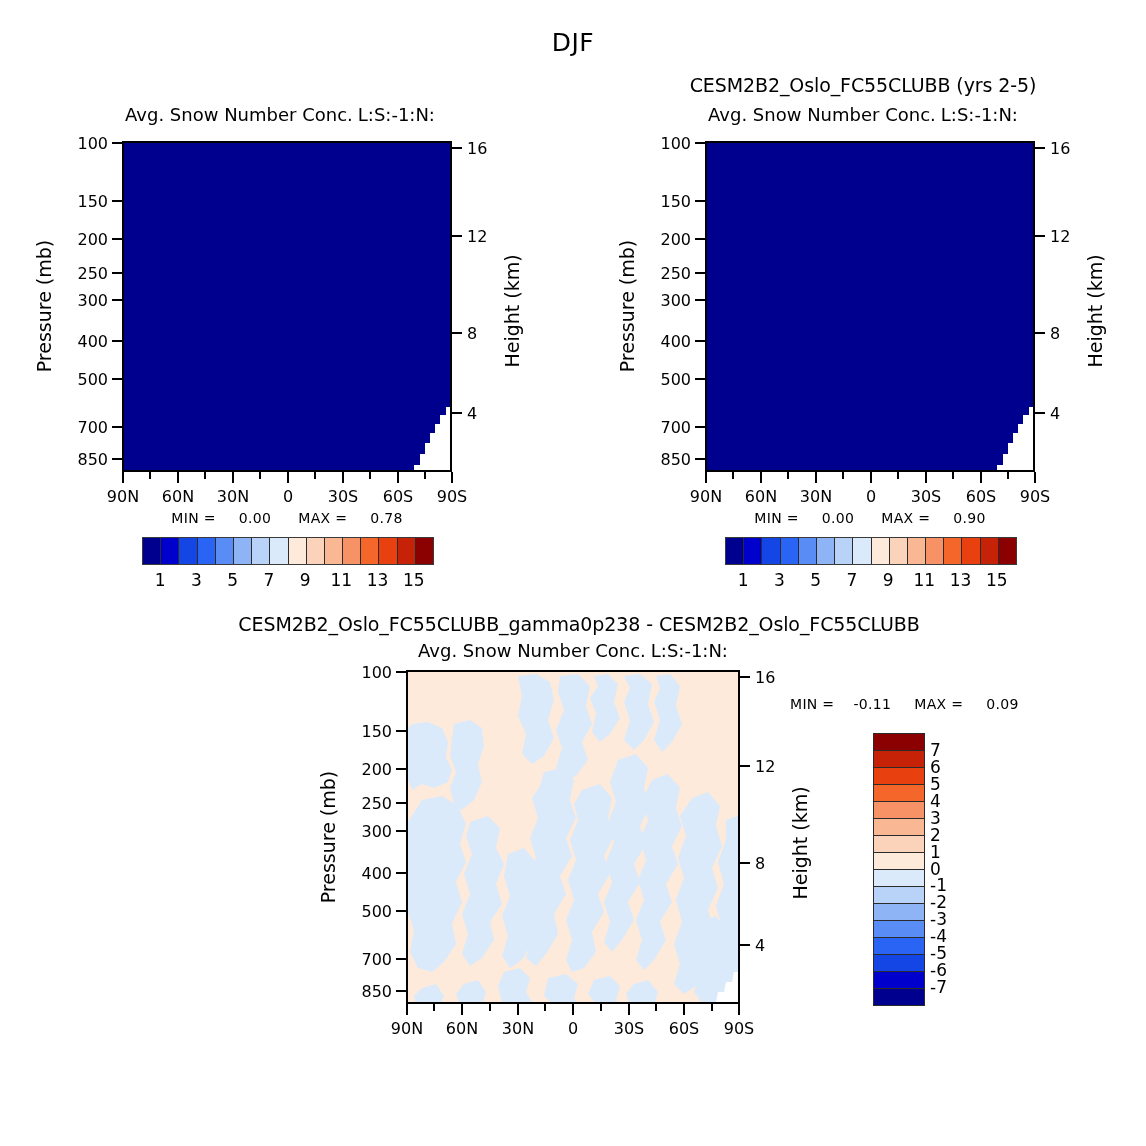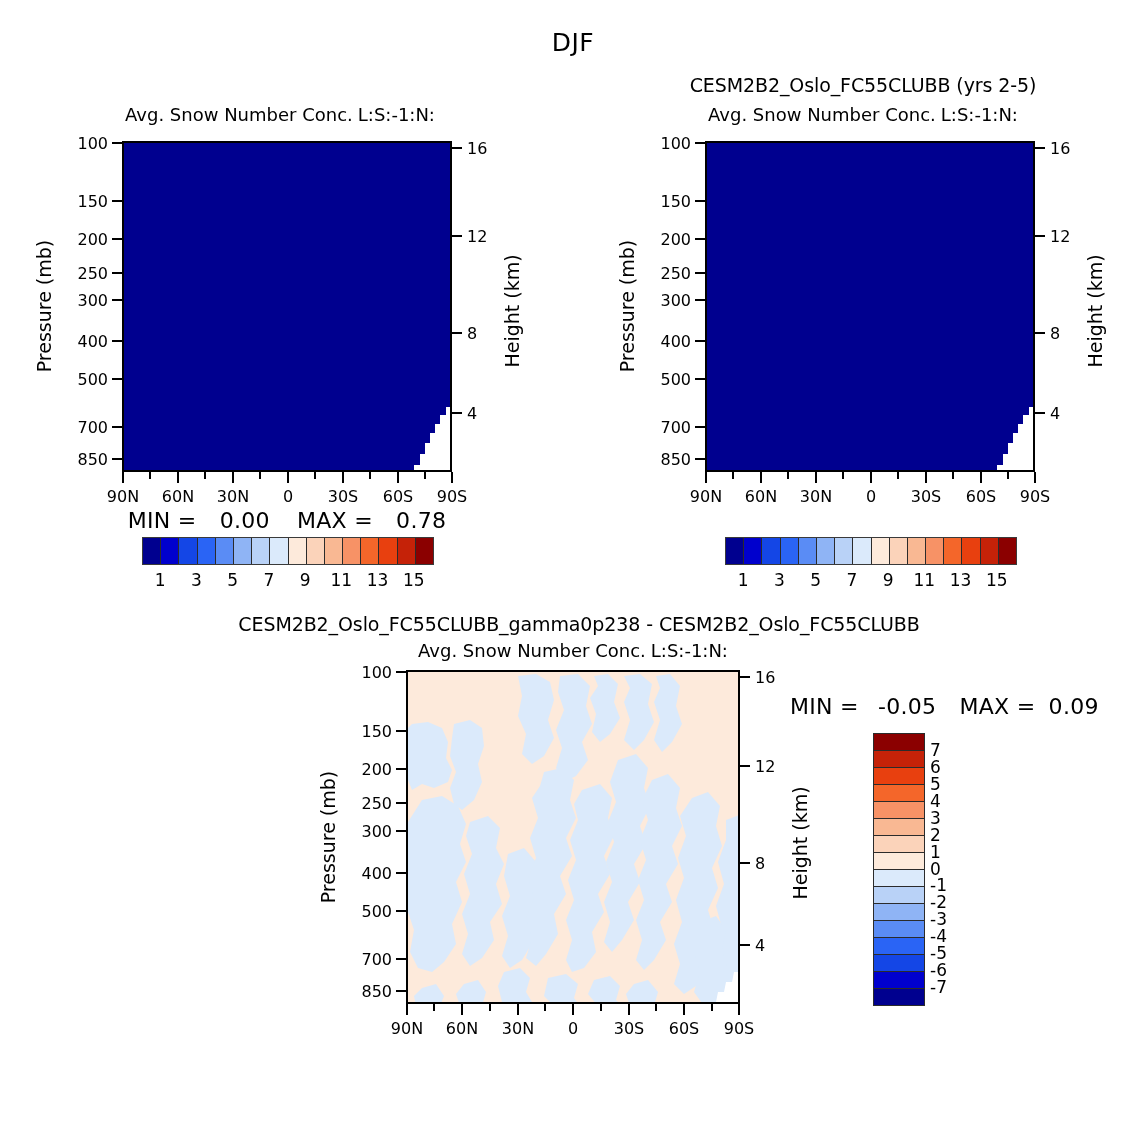--- a/index.html
+++ b/index.html
@@ -31,21 +31,21 @@
     text-align: center;
     white-space: nowrap;
     letter-spacing: -0.1px;
   }
   .panel-subtitle {
     font-size: 18px;
     text-align: right;
     white-space: nowrap;
   }
   .minmax {
-    font-size: 22px;
+    font-size: 14px;
     text-align: left;
     white-space: nowrap;
     letter-spacing: 0.3px;
   }
   .axis-label-num {
     font-size: 16px;
     white-space: nowrap;
   }
   .axis-title {
     font-size: 19px;
@@ -320,20 +320,26 @@
 
     <div class="abs axis-label-num" style="left:107px; top:487px; width:52px; text-align:center;">90N</div>
     <div class="abs axis-label-num" style="left:162px; top:487px; width:52px; text-align:center;">60N</div>
     <div class="abs axis-label-num" style="left:217px; top:487px; width:52px; text-align:center;">30N</div>
     <div class="abs axis-label-num" style="left:272px; top:487px; width:52px; text-align:center;">0</div>
     <div class="abs axis-label-num" style="left:327px; top:487px; width:52px; text-align:center;">30S</div>
     <div class="abs axis-label-num" style="left:382px; top:487px; width:52px; text-align:center;">60S</div>
     <div class="abs axis-label-num" style="left:436px; top:487px; width:52px; text-align:center;">90S</div>
   </div>
 
+  <div class="abs" style="left:132px; top:508px; width:330px; text-align:center; white-space:nowrap;">
+    <span class="minmax">MIN =</span>
+    <span class="minmax" style="margin-left:18px;">0.00</span>
+    <span class="minmax" style="margin-left:22px;">MAX =</span>
+    <span class="minmax" style="margin-left:18px;">0.90</span>
+  </div>
 
   <div class="cbar-h" style="left:152px; top:537px; width:290px; height:26px;">
       <div style="background: rgb(0, 0, 143);"></div>
       <div style="background: rgb(0, 0, 205);"></div>
       <div style="background: rgb(20, 70, 230);"></div>
       <div style="background: rgb(42, 100, 245);"></div>
       <div style="background: rgb(90, 140, 245);"></div>
       <div style="background: rgb(143, 180, 245);"></div>
       <div style="background: rgb(185, 210, 247);"></div>
       <div style="background: rgb(219, 234, 251);"></div>
@@ -514,23 +520,23 @@
     <div class="abs axis-label-num" style="left:436px; top:419px; width:52px; text-align:center;">60N</div>
     <div class="abs axis-label-num" style="left:492px; top:419px; width:52px; text-align:center;">30N</div>
     <div class="abs axis-label-num" style="left:547px; top:419px; width:52px; text-align:center;">0</div>
     <div class="abs axis-label-num" style="left:603px; top:419px; width:52px; text-align:center;">30S</div>
     <div class="abs axis-label-num" style="left:658px; top:419px; width:52px; text-align:center;">60S</div>
     <div class="abs axis-label-num" style="left:713px; top:419px; width:52px; text-align:center;">90S</div>
   </div>
 
   <div class="abs" style="left:790px; top:94px; white-space:nowrap;">
     <span class="minmax">MIN =</span>
-    <span class="minmax" style="margin-left:14px;">-0.05</span>
+    <span class="minmax" style="margin-left:14px;">-0.11</span>
     <span class="minmax" style="margin-left:18px;">MAX =</span>
-    <span class="minmax" style="margin-left:8px;">0.09</span>
+    <span class="minmax" style="margin-left:18px;">0.09</span>
   </div>
 
   <div class="cbar-v" style="left:873px; top:133px; width:50px; height:271px;">
       <div style="background: rgb(139, 0, 0);"></div>
       <div style="background: rgb(197, 34, 8);"></div>
       <div style="background: rgb(232, 64, 15);"></div>
       <div style="background: rgb(244, 102, 42);"></div>
       <div style="background: rgb(247, 146, 102);"></div>
       <div style="background: rgb(249, 184, 147);"></div>
       <div style="background: rgb(251, 211, 186);"></div>

